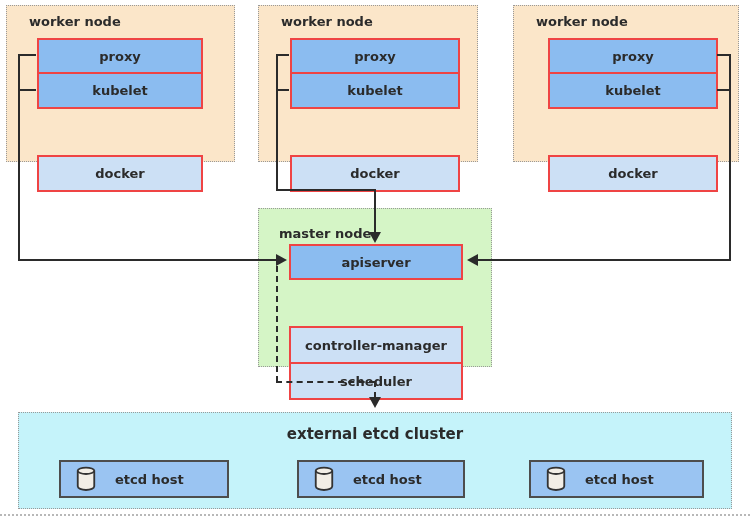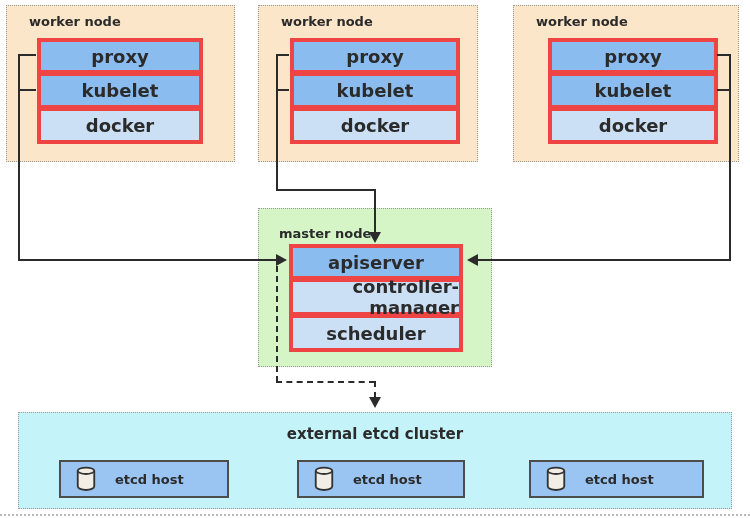--- a/index.html
+++ b/index.html
@@ -17,26 +17,26 @@
   .group-title {
     position:absolute; font-weight:bold; font-size:13px; color:#2b2b2b;
     white-space:nowrap;
   }
   .etcd-title {
     position:absolute; left:0; right:0; top:12px; text-align:center;
     font-weight:bold; font-size:15px; color:#2b2b2b;
   }
   .comp {
     position:absolute; box-sizing:border-box;
-    border:4px solid #ef4444;
+    border:2px solid #ef4444;
     display:flex; align-items:center; justify-content:center;
-    font-weight:bold; font-size:18px; color:#2b2b2b;text-align:right;
+    font-weight:bold; font-size:13px; color:#2b2b2b;
   }
   .comp.primary   { background:var(--component-primary); }
-  .comp.secondary { background:var(--component-secondary); }
+  .comp.secondary { background:var(--component-secondary);margin-top:48px; }
   .etcd-host {
     position:absolute; box-sizing:border-box;
     border:2px solid #4d4d4d; background:var(--etcd-host-fill);
     display:flex; align-items:center; padding-left:14px; gap:18px;
     font-weight:bold; font-size:13px; color:#2b2b2b;
   }
   .line { position:absolute; background:var(--line); }
   .dash-v { position:absolute; width:0; border-left:2px dashed var(--line); }
   .dash-h { position:absolute; height:0; border-top:2px dashed var(--line); }
   .arr { position:absolute; width:0; height:0; }

